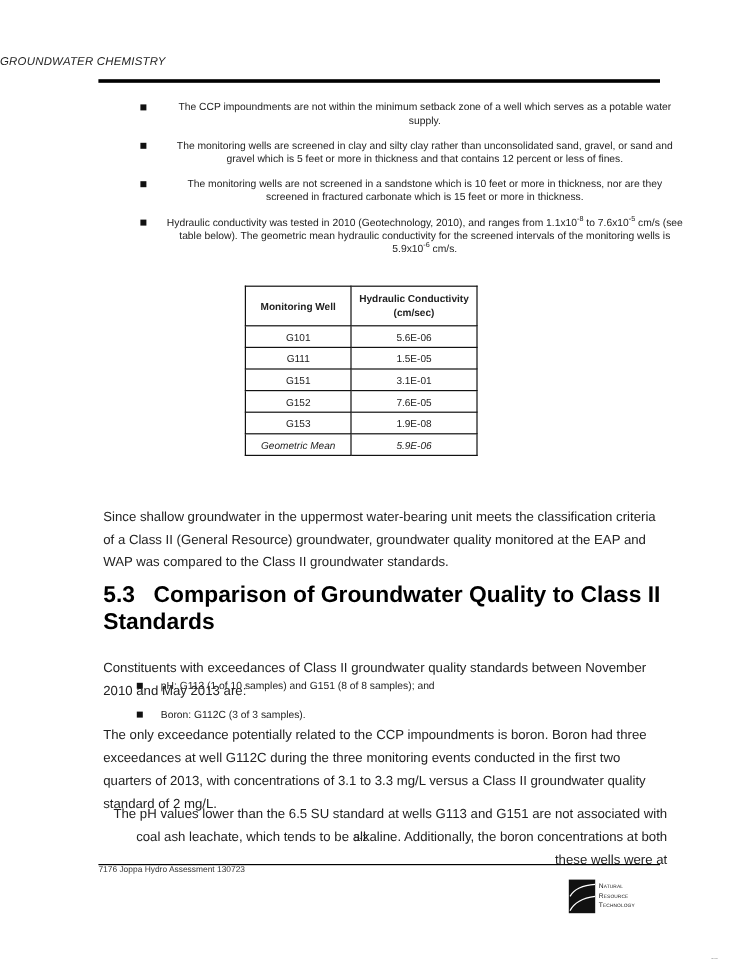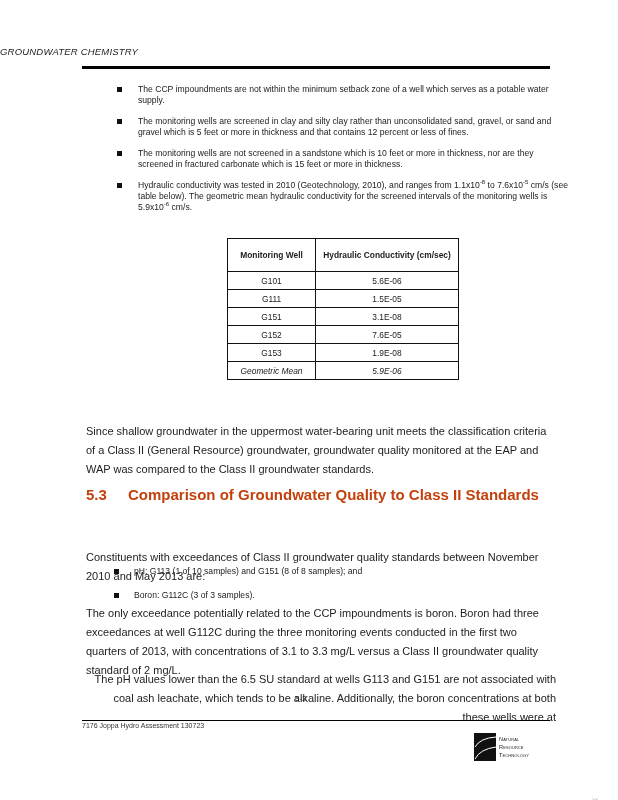--- a/index.html
+++ b/index.html
@@ -8,44 +8,44 @@
       font-family: "Liberation Sans", sans-serif; color: #111;
     }
     .abs { position: absolute; }
     .header-title {
       left: 0; right: 49px; top: 46px; text-align: left;
       font-size: 9.5px; font-style: italic; letter-spacing: 0.2px; color: #222;
     }
     .header-rule {
       left: 82px; width: 468px; top: 66px; height: 3px; background: #000;
     }
-    .bullets-top { left: 110px; width: 460px; top: 84px; }
+    .bullets-top { left: 110px; width: 460px; top: 84px; text-align: center; }
     .bullet {
       position: relative; padding-left: 28px; font-size: 8.6px; line-height: 11px;
       color: #222; margin-bottom: 10px;
     }
     .bullet .sq {
       position: absolute; left: 7px; top: 3px; width: 5px; height: 5px; background: #111;
     }
     sup { font-size: 6px; line-height: 0; vertical-align: 4px; }
     table.hc {
-      position: absolute; left: 227px; top: 238px; width: 232px;
+      position: absolute; left: 204px; top: 238px; width: 194px;
       border-collapse: collapse; font-size: 8.4px; color: #222;
     }
     table.hc th, table.hc td {
       border: 1px solid #111; text-align: center; padding: 0; height: 17px;
     }
     table.hc th { font-weight: bold; height: 32px; line-height: 11px; }
     table.hc th.c1 { width: 87px; }
     table.hc tr.mean td { font-style: italic; }
     .para {
       left: 86px; width: 470px; font-size: 11px; line-height: 19px; color: #222;
     }
     .section-heading {
-      left: 86px; top: 486px; font-size: 15px; font-weight: bold; color: #c2410c;
+      left: 86px; top: 486px; font-size: 19px; font-weight: bold; color: #000000;
     }
     .section-heading .num { display: inline-block; width: 42px; }
     .bullets-mid { left: 112px; width: 440px; top: 566px; }
     .bullets-mid .bullet { line-height: 11px; margin-bottom: 13px; padding-left: 22px; }
     .bullets-mid .bullet .sq { left: 2px; }
     .footer-rule { left: 82px; width: 468px; top: 720px; height: 1px; background: #000; }
     .footer-left { left: 82px; top: 722px; font-size: 7px; color: #333; }
     .footer-page { left: 295px; top: 694px; font-size: 8px; color: #222; }
     .logo { left: 474px; top: 733px; width: 90px; height: 28px; }
     .logo-box { position: absolute; left: 0; top: 0; width: 22px; height: 28px; background: #111; overflow: hidden; }
@@ -91,21 +91,21 @@
     <tr>
         <td>G101</td>
         <td>5.6E-06</td>
       </tr>
     <tr>
         <td>G111</td>
         <td>1.5E-05</td>
       </tr>
     <tr>
         <td>G151</td>
-        <td>3.1E-08</td>
+        <td>3.1E-01</td>
       </tr>
     <tr>
         <td>G152</td>
         <td>7.6E-05</td>
       </tr>
     <tr>
         <td>G153</td>
         <td>1.9E-08</td>
       </tr>
     <tr class="mean">

